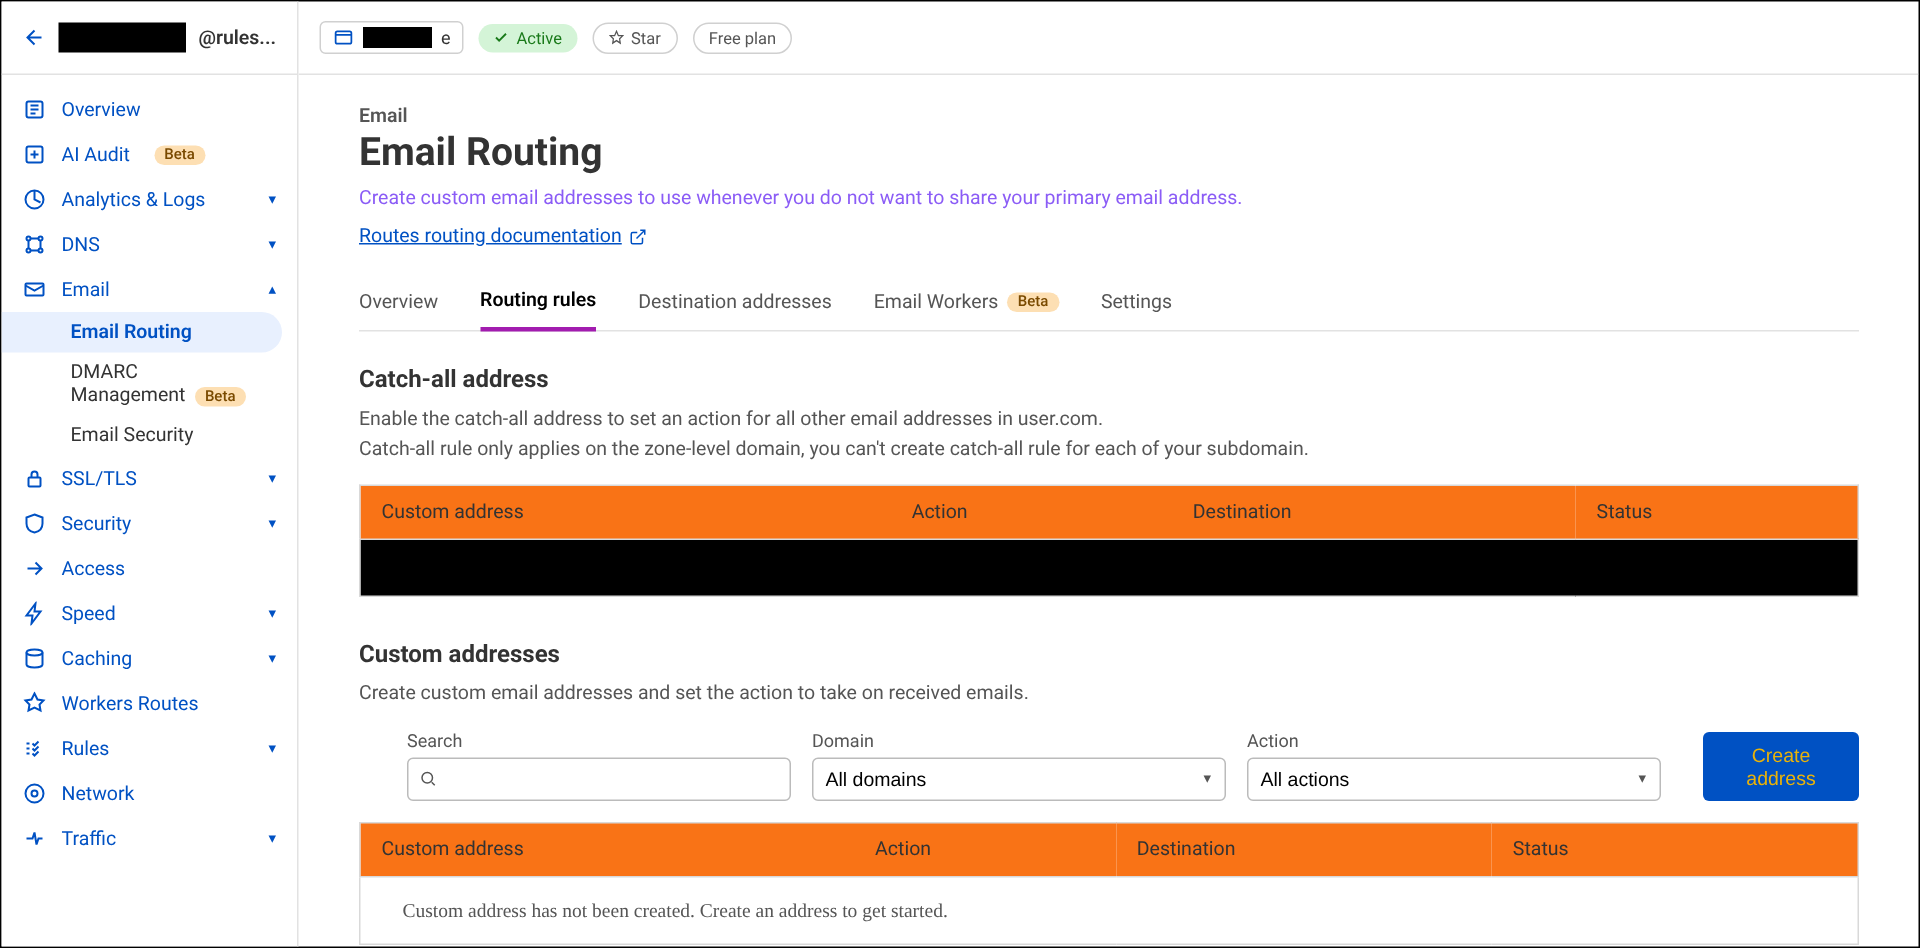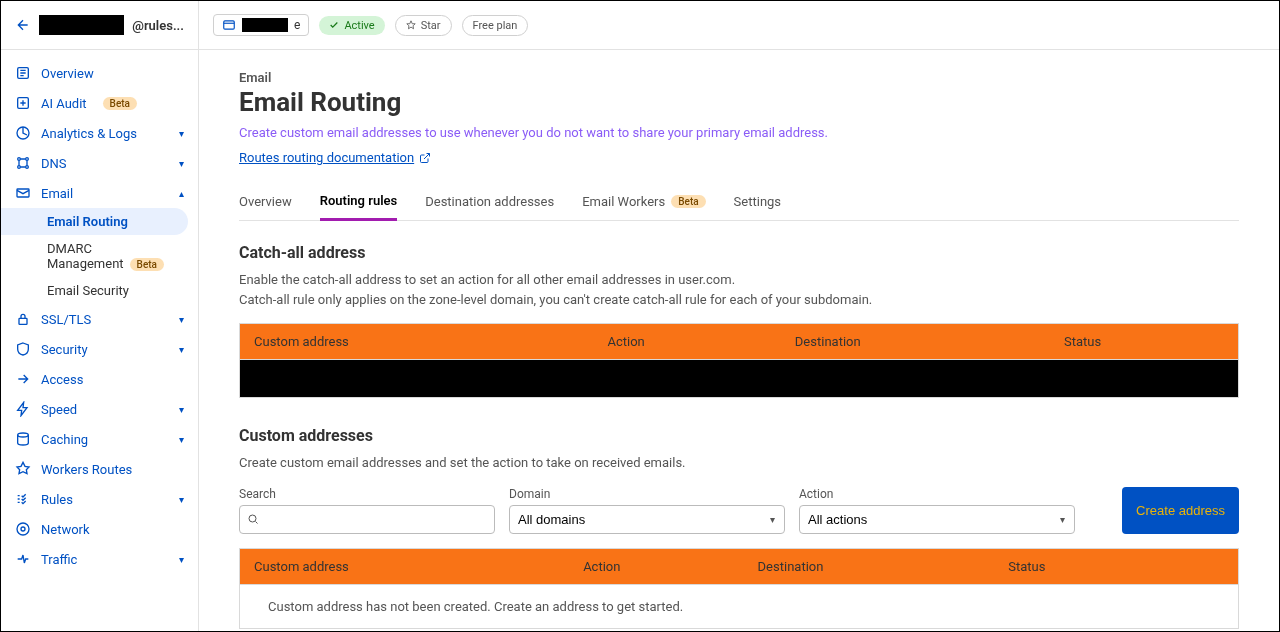--- a/index.html
+++ b/index.html
@@ -31,24 +31,24 @@
 h1 { font-size: 26px; font-weight: 700; margin-bottom: 8px; }
 .subtitle { color: #8b5cf6; margin-bottom: 10px; }
 .doclink { color: #0051c3; text-decoration: underline; display: inline-flex; align-items: center; gap: 5px; margin-bottom: 18px; }
 .tabs { border-bottom: 1px solid #e2e2e2; display: flex; gap: 28px; margin-bottom: 22px; }
 .tab { padding: 10px 0; color: #555; cursor: pointer; font-size: 13px; display: inline-flex; align-items: center; }
 .tab.active { color: #000; font-weight: 600; border-bottom: 3px solid #a21caf; margin-bottom: -1px; }
 h2 { font-size: 16px; font-weight: 700; margin-bottom: 8px; }
 .section-desc { color: #555; margin-bottom: 14px; line-height: 1.5; }
 .tbl { width: 100%; border: 1px solid #d9d9d9; border-collapse: collapse; margin-bottom: 28px; }
 .tbl th { background: #f97316; text-align: left; padding: 10px 14px; font-weight: 400; font-size: 13px; border-bottom: 1px solid #d9d9d9; }
-.tbl td { padding: 10px 14px; }
+.tbl td { padding: 10px 14px; font-family: Liberation Serif, serif; }
 .tbl .redact-row td { background: #000; height: 38px; }
 .tbl .empty td { text-align: left; color: #555; padding: 14px 28px; }
-.filters { display: flex; gap: 14px; margin-bottom: 14px; }
+.filters { display: flex; gap: 14px; align-items: flex-end; margin-bottom: 14px; margin-left: 32px; }
 .field { display: flex; flex-direction: column; gap: 4px; }
 .field label { font-size: 12px; color: #555; }
 .search-input { position: relative; }
 .search-input input { width: 256px; padding: 6px 8px 6px 28px; border: 1px solid #bbb; border-radius: 4px; font-size: 13px; }
 .search-input .sicon { position: absolute; left: 8px; top: 50%; transform: translateY(-50%); color: #555; }
 select { width: 276px; padding: 6px 8px; border: 1px solid #bbb; border-radius: 4px; font-size: 13px; background: #fff; appearance: none; }
 .select-wrap { position: relative; }
 .select-wrap::after { content: "▾"; position: absolute; right: 10px; top: 50%; transform: translateY(-50%); color: #555; pointer-events: none; font-size: 10px; }
 .spacer { flex: 1; }
 .btn-primary { background: #0051c3; color: #eab308; border: none; border-radius: 4px; padding: 8px 14px; font-size: 13px; cursor: pointer; }

